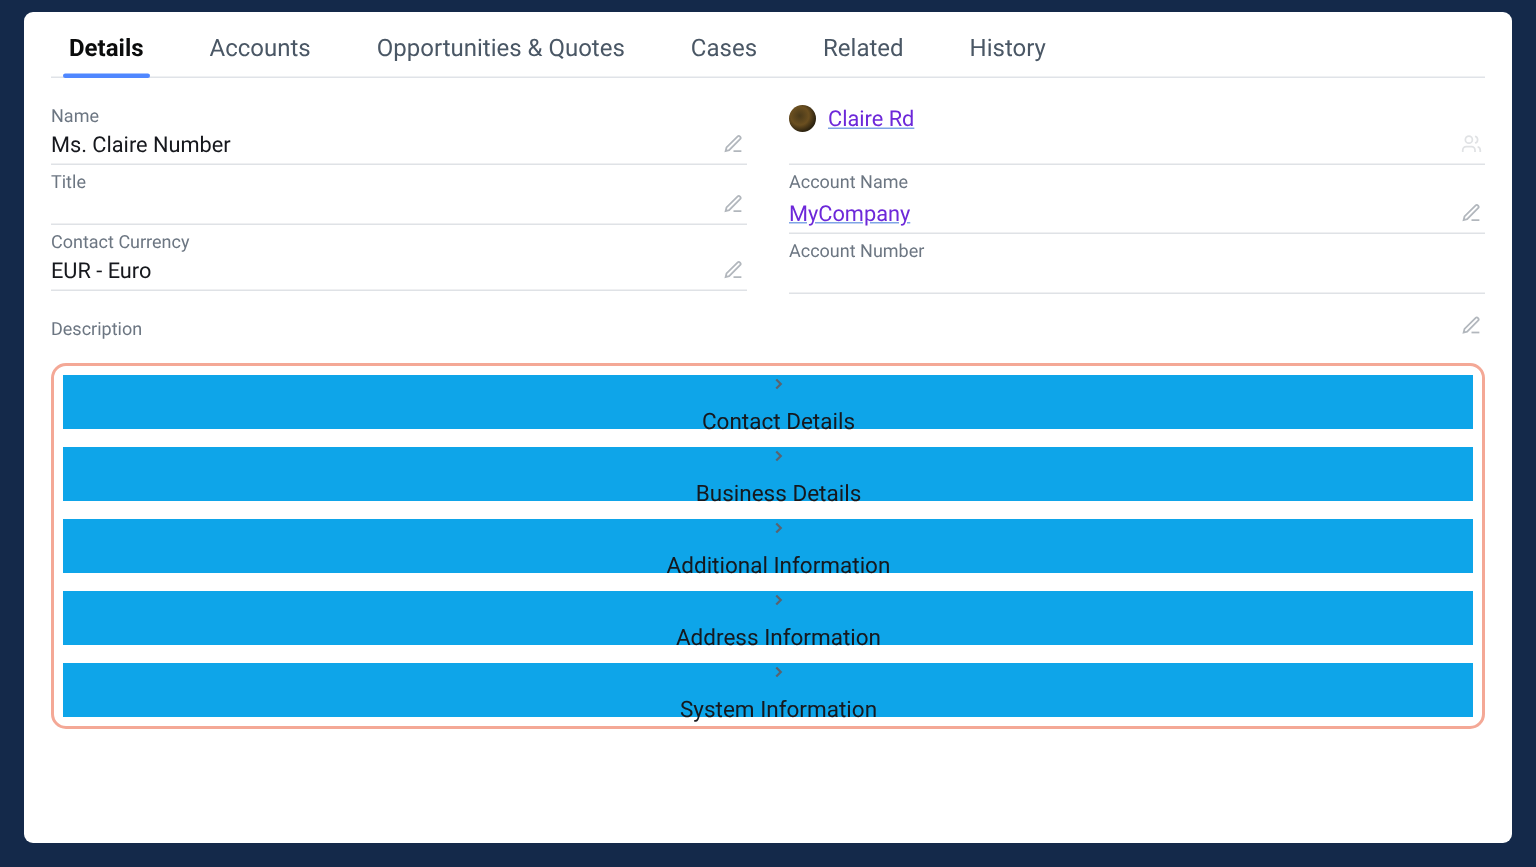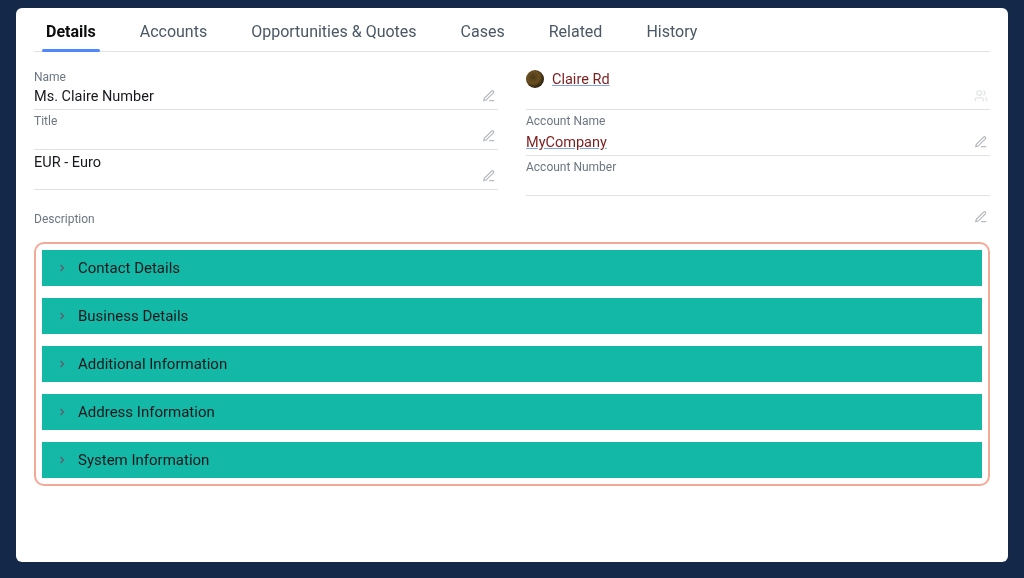--- a/index.html
+++ b/index.html
@@ -69,21 +69,21 @@
     .field .label {
       font-size: 12px;
       color: #6c7682;
       margin-bottom: 4px;
     }
     .field .value {
       font-size: 14.5px;
       color: #16181d;
     }
     .field .value.link {
-      color: #7f1d1d;
+      color: #6d28d9;
       text-decoration: underline;
       text-decoration-color: rgba(44,104,214,0.6);
     }
     .pencil {
       position: absolute;
       right: 2px;
       bottom: 6px;
       color: #b2b7bd;
       cursor: pointer;
     }
@@ -110,27 +110,28 @@
     }
     .sections-wrapper {
       border: 2px solid #f4a896;
       border-radius: 10px;
       padding: 6px 6px;
       display: flex;
       flex-direction: column;
       gap: 12px;
     }
     .section {
-      background: #14b8a6;
+      background: #0ea5e9;
       height: 36px;
       display: flex;
       align-items: center;
       gap: 10px;
       padding-left: 14px;
       cursor: pointer;
+      flex-direction: column;
     }
     .section .chev {
       display: inline-flex;
       color: #5a636f;
     }
     .section .title {
       font-size: 15px;
       color: #16181d;
     }
     svg {
@@ -170,20 +171,21 @@
           <div class="value"></div>
           <span class="pencil">
             <svg width="14" height="14" viewBox="0 0 24 24" fill="none" stroke="currentColor" stroke-width="2">
                 <path d="M12 20h9"></path>
                 <path d="M16.5 3.5a2.1 2.1 0 0 1 3 3L7 19l-4 1 1-4Z"></path>
               </svg>
           </span>
         </div>
 
         <div class="field">
+          <div class="label">Contact Currency</div>
           <div class="value">EUR - Euro</div>
           <span class="pencil">
             <svg width="14" height="14" viewBox="0 0 24 24" fill="none" stroke="currentColor" stroke-width="2">
                 <path d="M12 20h9"></path>
                 <path d="M16.5 3.5a2.1 2.1 0 0 1 3 3L7 19l-4 1 1-4Z"></path>
               </svg>
           </span>
         </div>
       </div>
 

